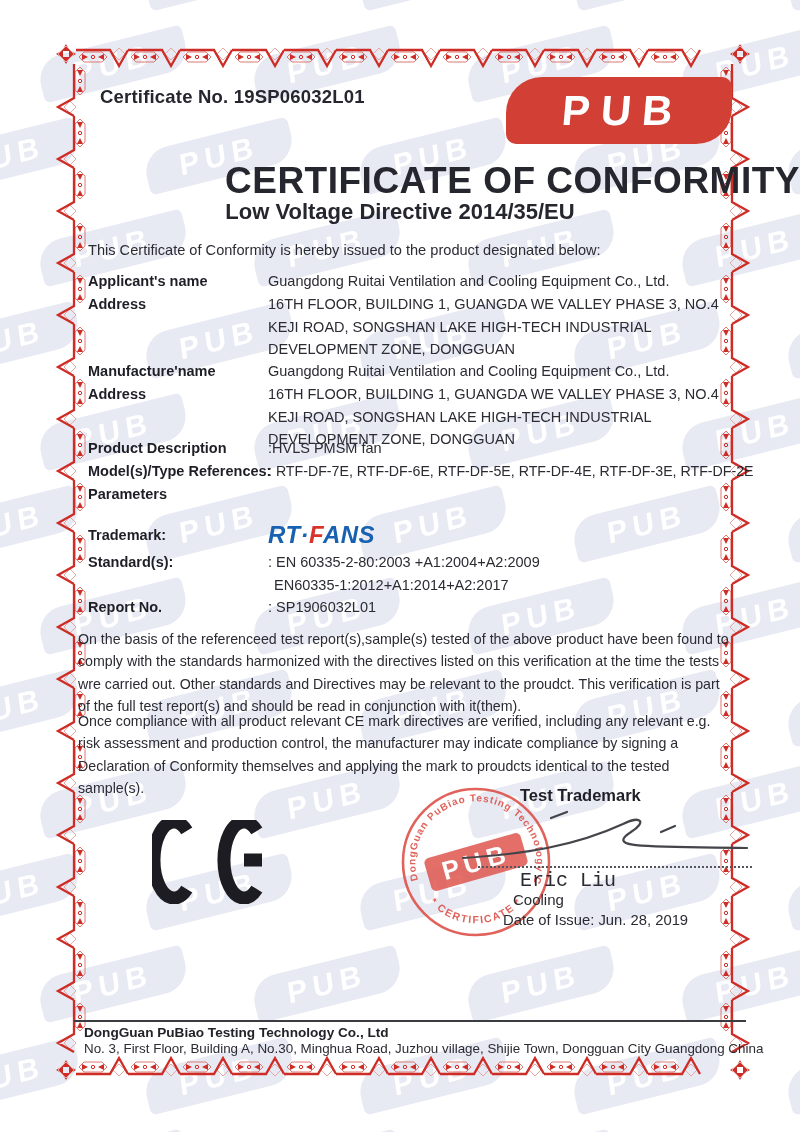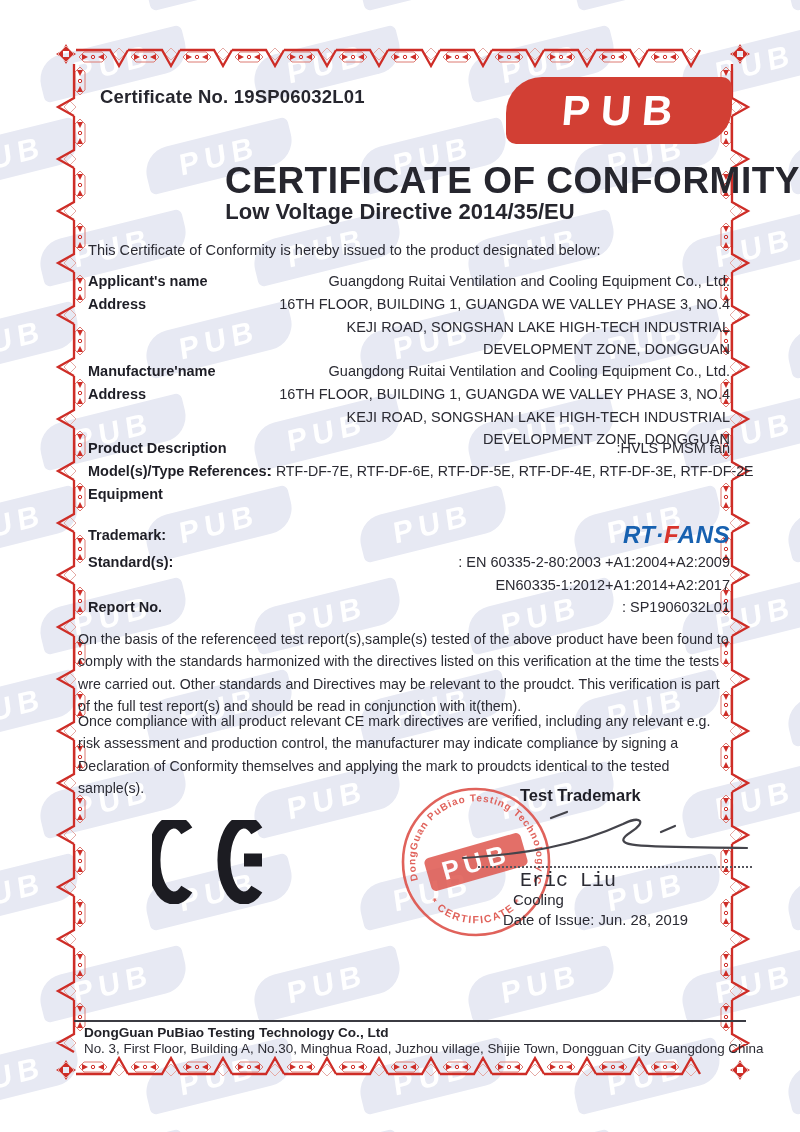--- a/index.html
+++ b/index.html
@@ -17,21 +17,21 @@
   .logo{left:506px;top:77px;width:226px;height:67px;border-radius:36px 10px 36px 10px;
         display:flex;align-items:center;justify-content:center;}
   .logo span{color:#fff;font-weight:bold;font-size:42px;letter-spacing:11px;padding-left:8px;
         transform:skewX(-5deg);}
   .title{left:0;top:160px;width:800px;text-align:right;font-size:37px;font-weight:bold;
         color:#26262e;letter-spacing:.5px;}
   .subtitle{left:0;top:199px;width:800px;text-align:center;font-size:22px;font-weight:bold;color:#26262e;}
   .intro{left:88px;top:242px;font-size:14.6px;color:#2b2b33;}
   .row{position:absolute;left:88px;display:flex;font-size:14.5px;line-height:22.6px;}
   .row .lbl{width:180px;flex:none;font-weight:bold;color:#1e1e26;white-space:nowrap;}
-  .row .val{width:462px;color:#2b2b33;text-align:right;}
+  .row .val{width:462px;color:#2b2b33;}
   .val.nowrap{white-space:nowrap;width:auto;font-size:14.2px;}
   .indent1{padding-left:84px;}
   .indent2{padding-left:6px;}
   .tm{font-style:italic;font-weight:bold;font-size:24px;letter-spacing:.5px;line-height:22px;}
   .tm-blue{color:#1761b0;}
   .tm-red{color:#d9342c;}
   .para{position:absolute;left:78px;width:654px;font-size:14.2px;line-height:22.4px;color:#2b2b33;text-align:left;}
   .testlab{left:520px;top:786px;font-size:16.5px;font-weight:bold;color:#1e1e26;}
   .signer{left:520px;top:869px;font-size:20px;font-family:Liberation Mono, monospace;}
   .signer-title{left:513px;top:891px;font-size:15px;}
@@ -739,21 +739,21 @@
     </div>
     <div class="row" style="top:437px">
       <div class="lbl">Product Description</div>
       <div class="val">:HVLS PMSM fan</div>
     </div>
     <div class="row" style="top:460px">
       <div class="lbl">Model(s)/Type References:</div>
       <div class="val nowrap">: RTF-DF-7E, RTF-DF-6E, RTF-DF-5E, RTF-DF-4E, RTF-DF-3E, RTF-DF-2E</div>
     </div>
     <div class="row" style="top:483px">
-      <div class="lbl">Equipment</div>
+      <div class="lbl">Parameters</div>
     </div>
     <div class="row" style="top:524px">
       <div class="lbl">Trademark:</div>
       <div class="val tm"><span class="tm-blue">RT·</span><span class="tm-red">F</span><span class="tm-blue">ANS</span></div>
     </div>
     <div class="row" style="top:551px">
       <div class="lbl">Standard(s):</div>
       <div class="val">
         <div>: EN 60335-2-80:2003 +A1:2004+A2:2009</div>
         <div class="indent2">EN60335-1:2012+A1:2014+A2:2017</div>

